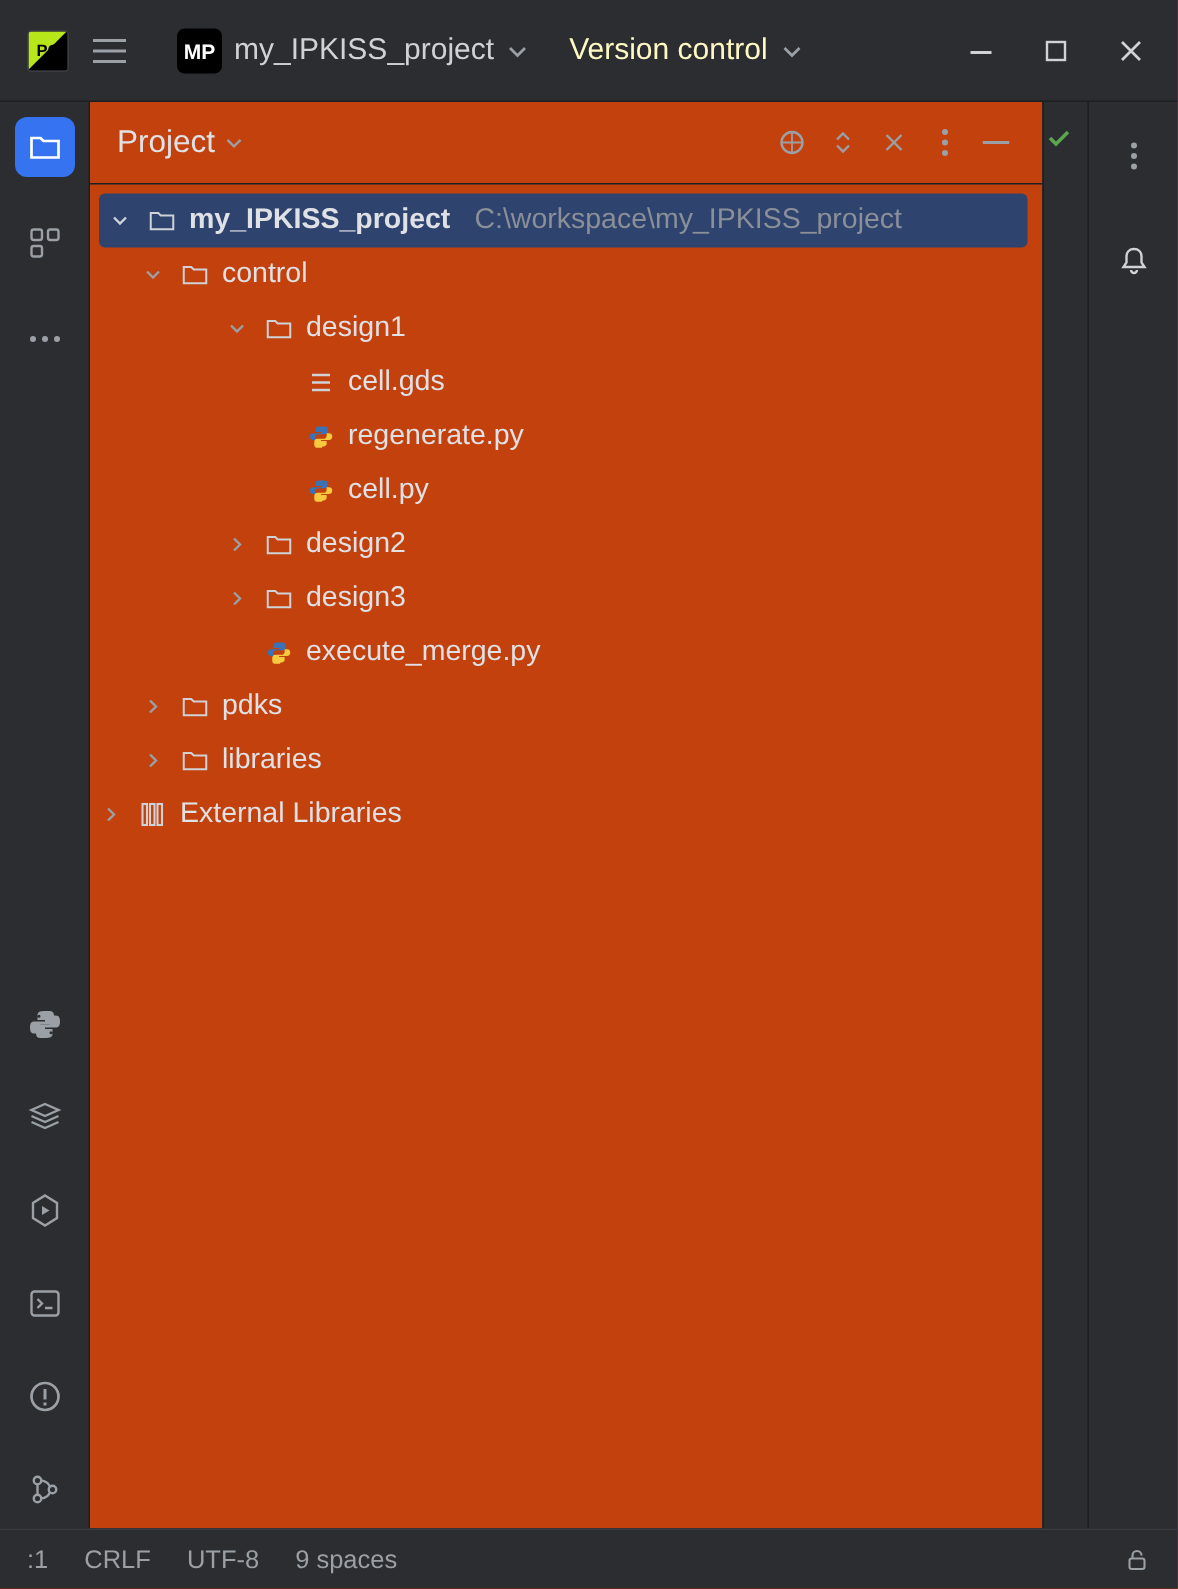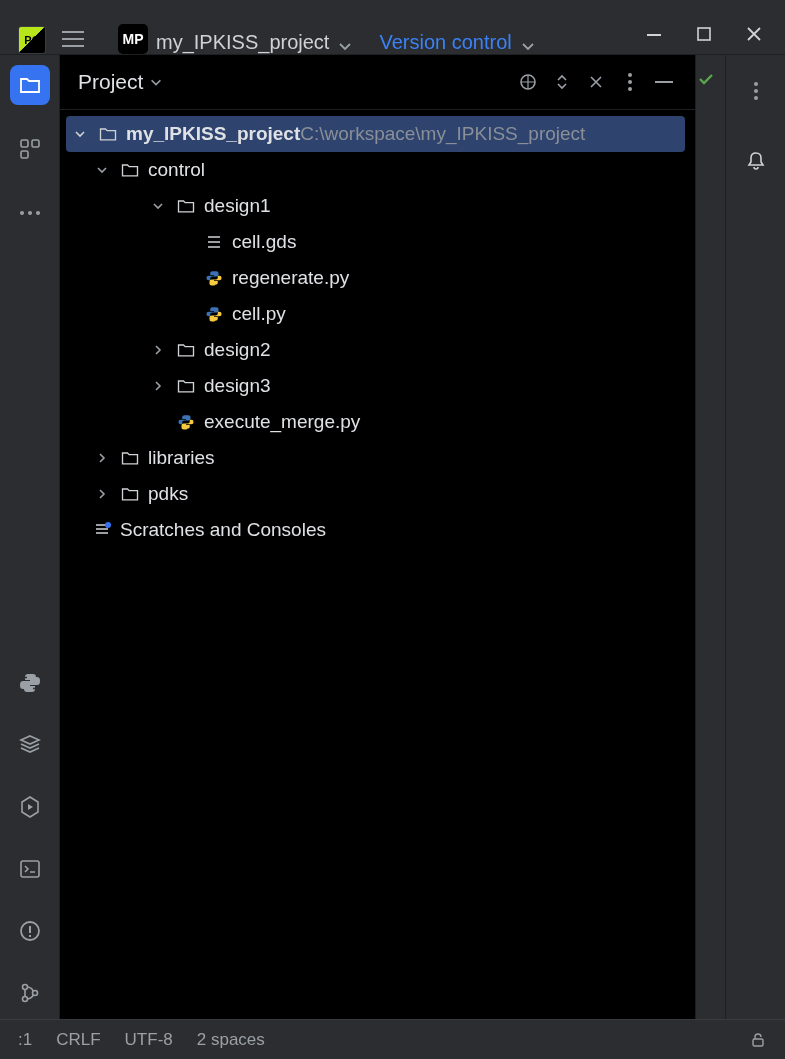--- a/index.html
+++ b/index.html
@@ -10,23 +10,23 @@
   color: #dfe1e5;
   font-family: -apple-system, BlinkMacSystemFont, "Segoe UI", Arial, sans-serif;
   font-size: 17px;
   display: flex;
   flex-direction: column;
   overflow: hidden;
 }
 
 
 .titlebar {
-  height: 55px;
-  display: flex;
-  align-items: flex-end;
+  height: 68px;
+  display: flex;
+  align-items: center;
   padding: 0 6px;
   background: #2b2d30;
   border-bottom: 1px solid #1e1f22;
 }
 .titlebar .app-icon {
   width: 28px; height: 28px;
   margin: 0 12px;
   border: 1px solid #3a3c3f;
   border-radius: 3px;
   display: flex;
@@ -65,21 +65,21 @@
 .project-name {
   font-size: 20px;
   color: #cfd2d6;
 }
 .dropdown-chev {
   margin: 0 8px;
   color: #9aa0a6;
 }
 .vcs-label {
   font-size: 20px;
-  color: #3b82f6;
+  color: #fef9c3;
   margin-left: 18px;
 }
 .titlebar-spacer { flex: 1; }
 .win-btn {
   width: 50px;
   height: 40px;
   display: flex;
   align-items: center;
   justify-content: center;
   color: #cfd2d6;
@@ -115,21 +115,21 @@
   background: #3573f0;
   color: #fff;
 }
 .stripe-bottom { margin-top: auto; margin-bottom: 6px; display: flex; flex-direction: column; gap: 22px; align-items: center; }
 
 
 .project-panel {
   flex: 1;
   display: flex;
   flex-direction: column;
-  background: #000000;
+  background: #c2410c;
 }
 .panel-header {
   height: 55px;
   display: flex;
   align-items: center;
   padding: 0 14px 0 18px;
   border-bottom: 1px solid #1e1f22;
 }
 .panel-title {
   font-size: 21px;
@@ -179,21 +179,21 @@
   margin-right: 6px;
 }
 .node-label {
   color: #dfe1e5;
   font-size: 19px;
 }
 .node-label.bold { font-weight: 600; }
 .node-path {
   color: #8a8f98;
   font-size: 19px;
-  margin-left: 0;
+  margin-left: 16px;
 }
 
 
 .right-stripe {
   width: 60px;
   background: #2b2d30;
   border-left: 1px solid #1e1f22;
   display: flex;
   flex-direction: column;
   align-items: center;
@@ -513,50 +513,55 @@
         <span class="chev">
           <svg width="12" height="12" viewBox="0 0 12 12">
               <path d="M4 2l4 4-4 4" stroke="#9aa0a6" stroke-width="1.6" fill="none"></path>
             </svg>
         </span>
         <span class="node-icon">
           <svg width="20" height="20" viewBox="0 0 24 24">
               <path d="M3 6h6l2 2h10v11H3z" stroke="#cfd2d6" stroke-width="1.6" fill="none"></path>
             </svg>
         </span>
-        <span class="node-label">libraries</span>
+        <span class="node-label">pdks</span>
       </div>
 
       <div class="tree-row">
         <span class="indent" style="width:28px"></span>
         <span class="chev">
           <svg width="12" height="12" viewBox="0 0 12 12">
               <path d="M4 2l4 4-4 4" stroke="#9aa0a6" stroke-width="1.6" fill="none"></path>
             </svg>
         </span>
         <span class="node-icon">
           <svg width="20" height="20" viewBox="0 0 24 24">
               <path d="M3 6h6l2 2h10v11H3z" stroke="#cfd2d6" stroke-width="1.6" fill="none"></path>
             </svg>
         </span>
-        <span class="node-label">pdks</span>
-      </div>
-
+        <span class="node-label">libraries</span>
+      </div>
 
       <div class="tree-row">
         <span class="indent" style="width:0px"></span>
-        <span class="chev blank">·</span>
+        <span class="chev">
+          <svg width="12" height="12" viewBox="0 0 12 12">
+              <path d="M4 2l4 4-4 4" stroke="#9aa0a6" stroke-width="1.6" fill="none"></path>
+            </svg>
+        </span>
         <span class="node-icon">
           <svg width="20" height="20" viewBox="0 0 20 20">
-            <path d="M4 5h12M4 9h12M4 13h12" stroke="#cfd2d6" stroke-width="1.6"></path>
-            <circle cx="16" cy="5" r="3" fill="#3573f0"></circle>
-          </svg>
-        </span>
-        <span class="node-label">Scratches and Consoles</span>
-      </div>
+            <rect x="3" y="3" width="3" height="14" stroke="#cfd2d6" stroke-width="1.4" fill="none"></rect>
+            <rect x="8" y="3" width="3" height="14" stroke="#cfd2d6" stroke-width="1.4" fill="none"></rect>
+            <rect x="13" y="3" width="3" height="14" stroke="#cfd2d6" stroke-width="1.4" fill="none"></rect>
+          </svg>
+        </span>
+        <span class="node-label">External Libraries</span>
+      </div>
+
 
     </div>
   </div>
 
   <div class="gutter">
     <span class="check">
       <svg width="20" height="20" viewBox="0 0 20 20">
           <path d="M4 10l4 4 8-8" stroke="#5aa64c" stroke-width="2.4" fill="none"></path>
         </svg>
     </span>
@@ -576,21 +581,21 @@
       </svg>
     </div>
   </div>
 
 </div>
 
 <div class="statusbar">
   <span>:1</span>
   <span>CRLF</span>
   <span>UTF-8</span>
-  <span>2 spaces</span>
+  <span>9 spaces</span>
   <div class="statusbar-spacer"></div>
   <span>
     <svg width="18" height="18" viewBox="0 0 18 18">
       <rect x="4" y="8" width="10" height="7" rx="1.5" stroke="#9aa0a6" stroke-width="1.4" fill="none"></rect>
       <path d="M6 8V6a3 3 0 016 0" stroke="#9aa0a6" stroke-width="1.4" fill="none"></path>
     </svg>
   </span>
 </div>
 
 </body></html>

